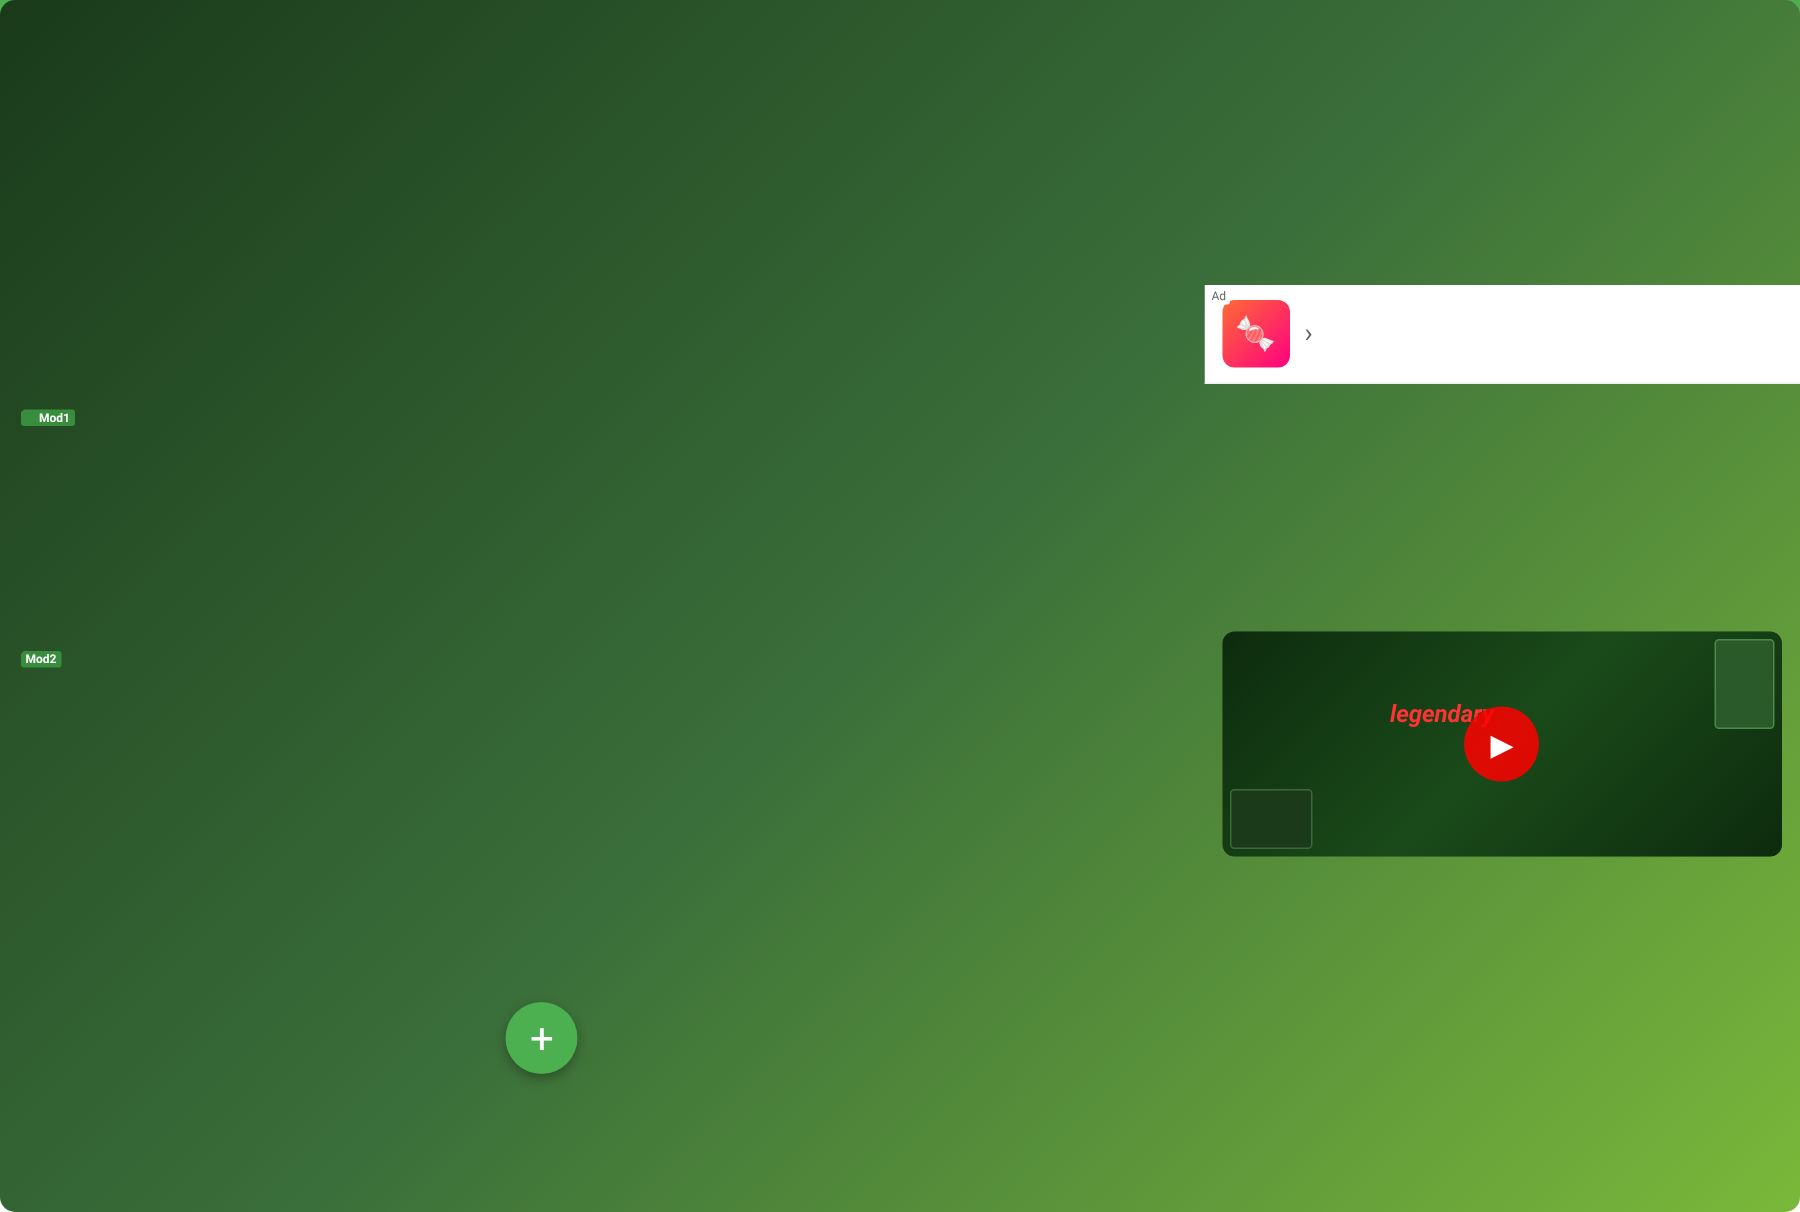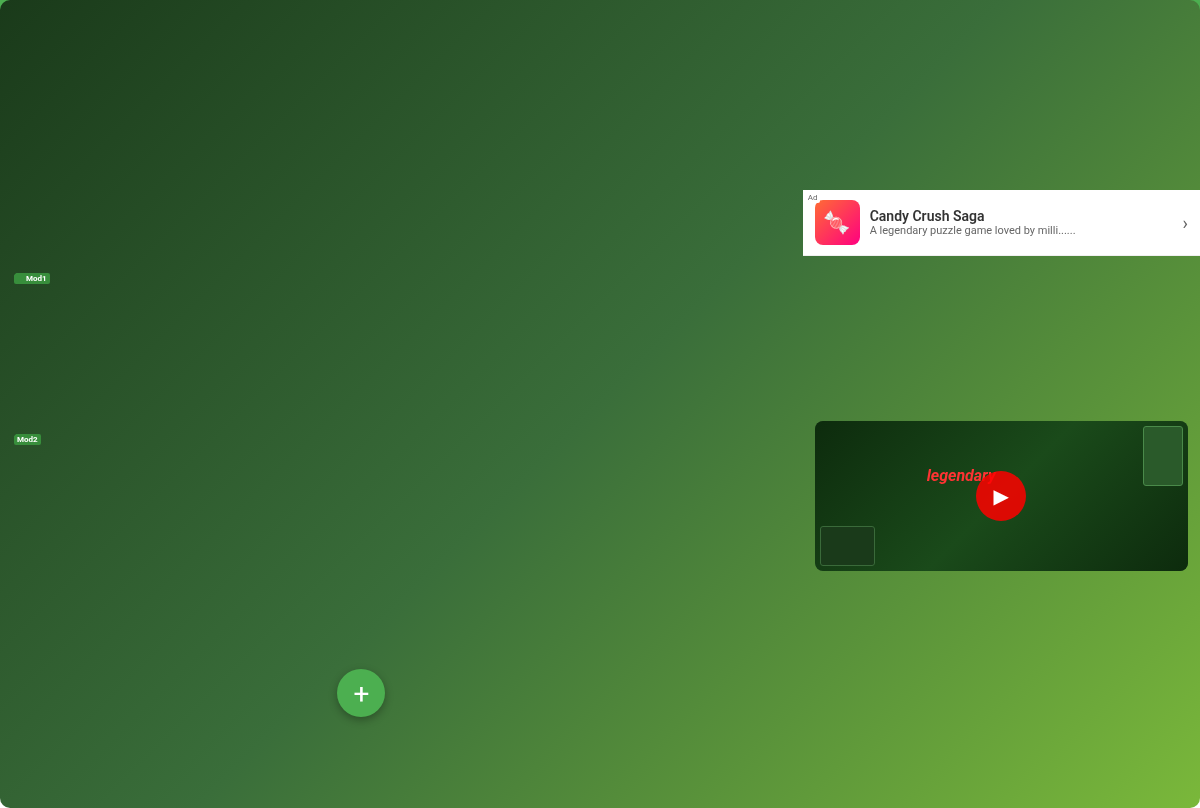--- a/index.html
+++ b/index.html
@@ -817,24 +817,20 @@
         <span class="vm-label">of this game</span>
       </div>
       <span class="vm-arrow">›</span>
     </div>
 
     
     <div class="candy-wrap">
       <div class="ad-label">Ad</div>
       <div class="candy-crush-ad">
         <div class="candy-icon">🍬</div>
-        <div class="candy-info">
-          <div class="candy-name">Candy Crush Saga</div>
-          <div class="candy-desc">A legendary puzzle game loved by milli......</div>
-        </div>
         <span style="color:#666;font-size:18px;">›</span>
       </div>
     </div>
 
     
     <button class="install-btn">INSTALL</button>
 
     
     <div class="mod-info-section">
       <div class="mod-info-title">Mod info:</div>

